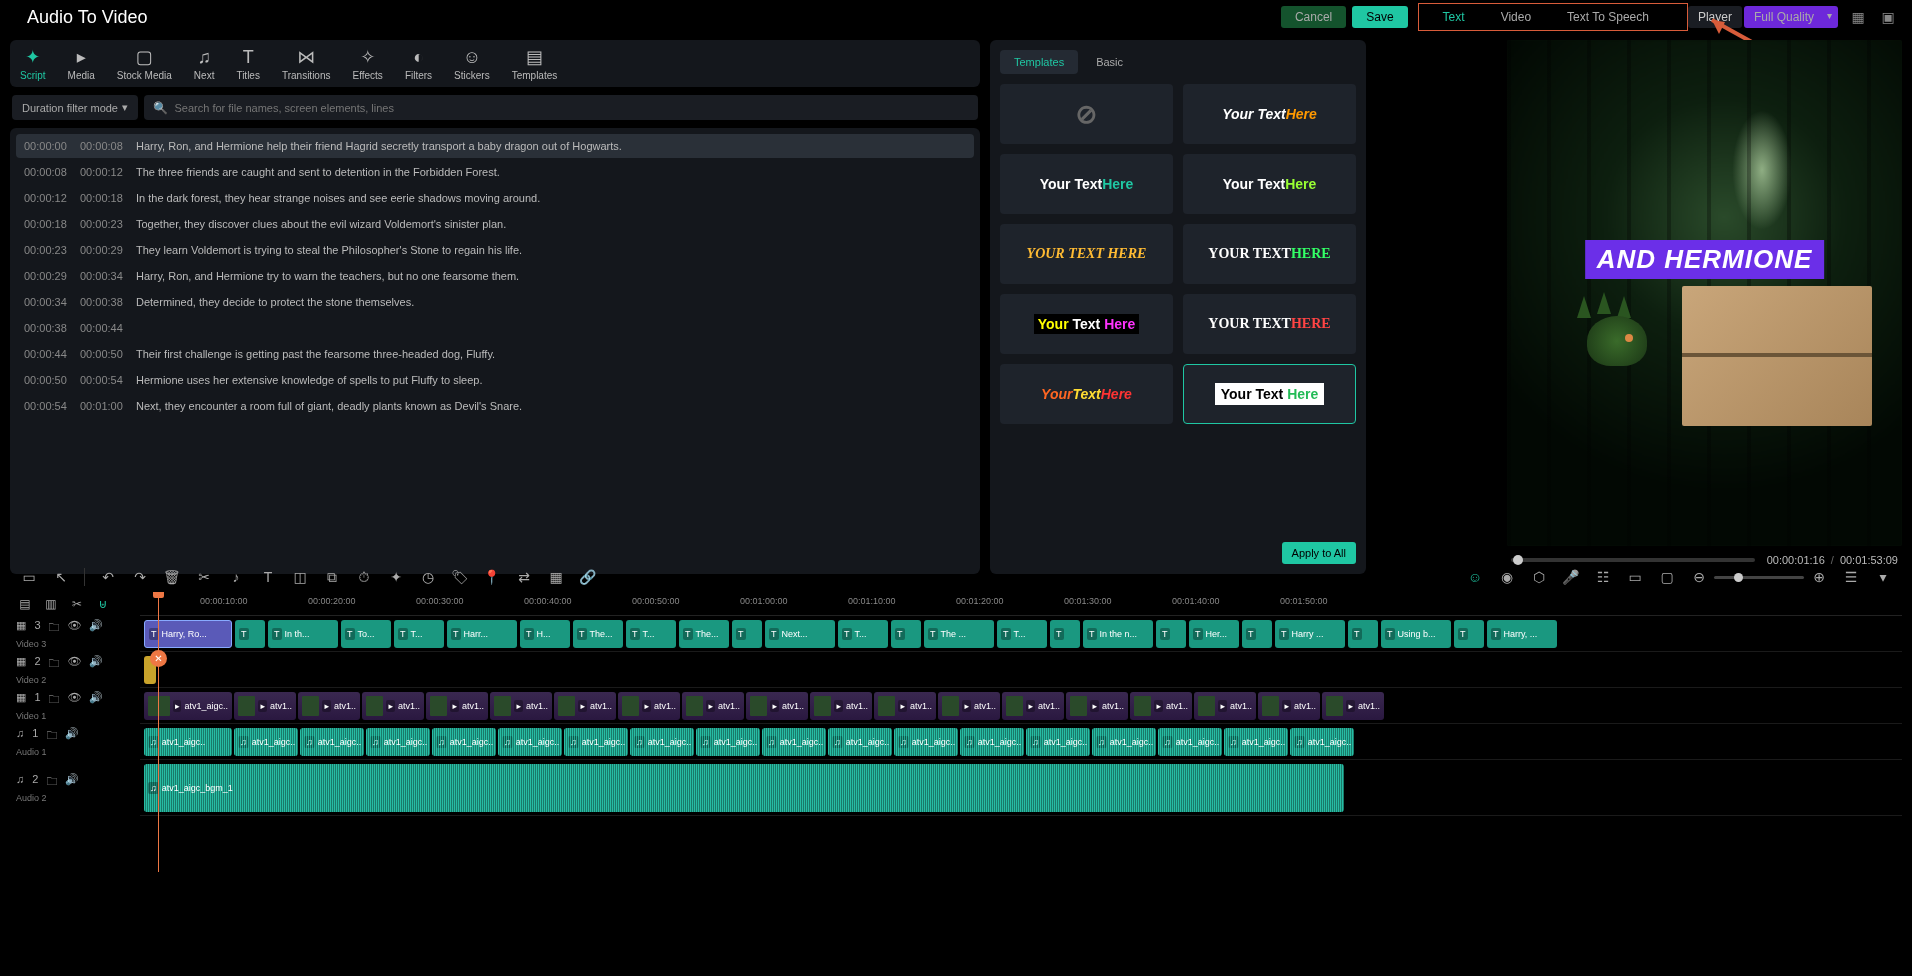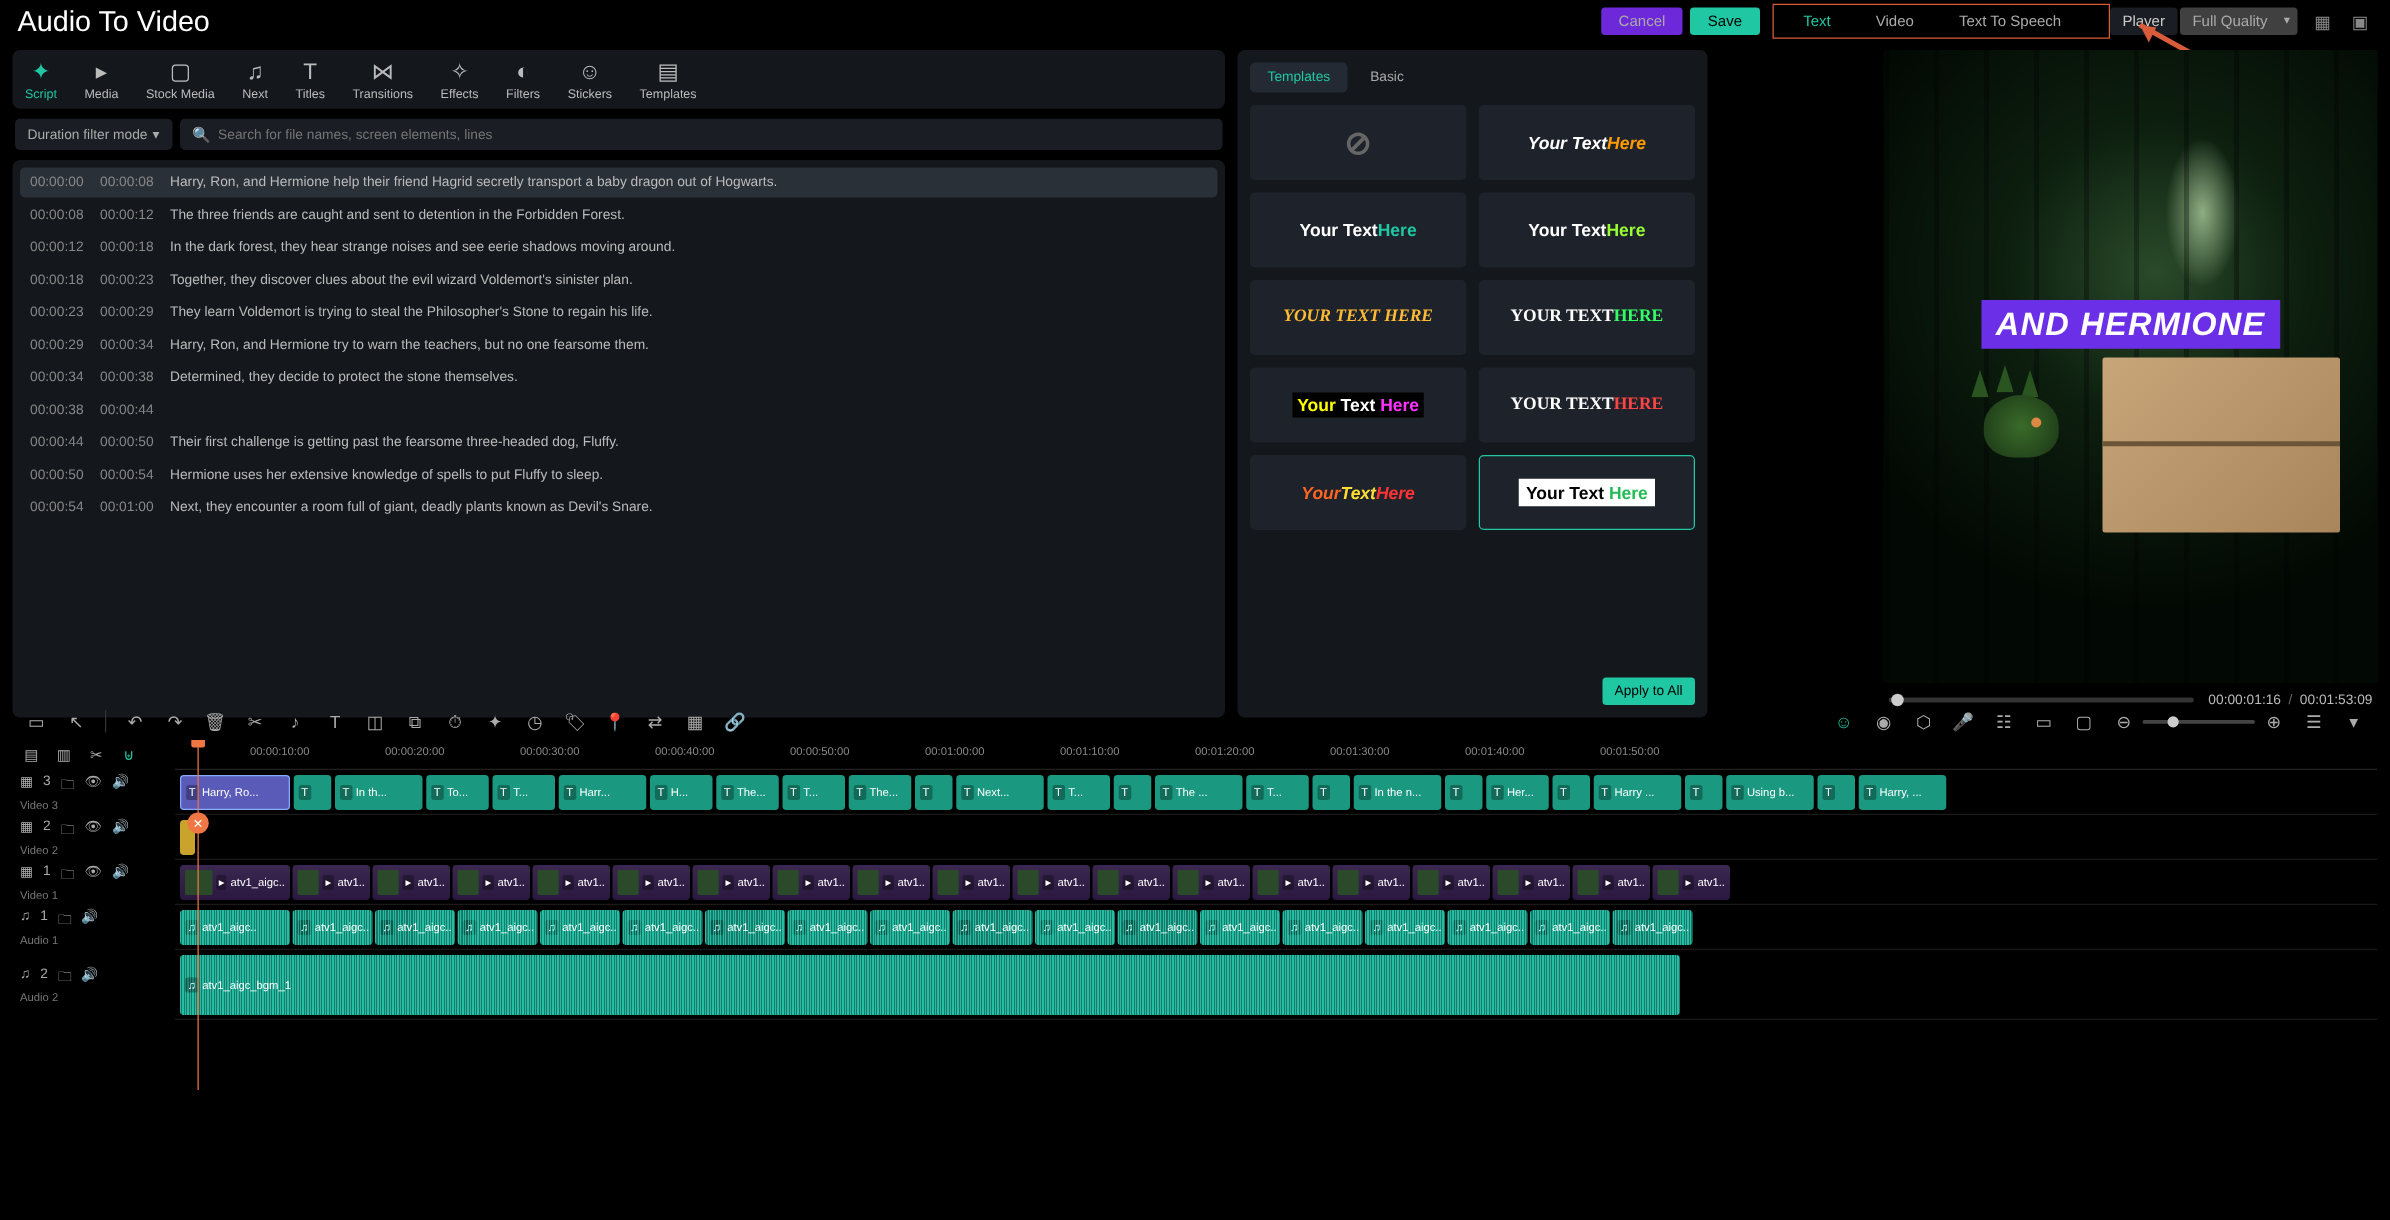--- a/index.html
+++ b/index.html
@@ -1,34 +1,34 @@
 <!DOCTYPE html>
 <html><head>
 <meta charset="utf-8">
 <style>
 * { margin:0; padding:0; box-sizing:border-box; font-family:-apple-system,BlinkMacSystemFont,"Segoe UI",sans-serif; }
 body { background:#000; color:#ccc; overflow:hidden; width:1912px; height:976px; position:relative; }
 
 
 .topbar { display:flex; align-items:center; height:34px; padding:0 14px; }
-.app-title { color:#fff; font-size:23px; font-weight:500; }
+.app-title { color:#fff; font-size:18px; font-weight:500;margin-left:13px; }
 .spacer { flex:1; }
 .btn { padding:4px 14px; border-radius:3px; font-size:12px; border:none; cursor:pointer; margin-left:6px; }
-.btn-cancel { background:#6d28d9; color:#aaa; }
+.btn-cancel { background:#14532d; color:#aaa; }
 .btn-save { background:#1fc7a3; color:#000; font-weight:500; }
 
 .prop-tabs { display:flex; border:1px solid #d85c3a; padding:2px 20px 2px 6px; margin-left:10px; position:relative; }
 .prop-tab { padding:4px 18px; font-size:12px; color:#aaa; cursor:pointer; }
 .prop-tab.active { color:#1fc7a3; }
 .arrow-annot { position:absolute; top:8px; right:-120px; width:110px; height:60px; }
 .arrow-annot svg { width:100%; height:100%; }
 
 .player-tabs { display:flex; align-items:center; gap:2px; margin-left:auto; }
 .player-label { font-size:12px; color:#ccc; padding:4px 10px; background:#1a1d23; border-radius:3px; }
-.quality-select { background:#404040; color:#aaa; font-size:12px; padding:4px 24px 4px 10px; border-radius:3px; position:relative; }
+.quality-select { background:#6d28d9; color:#aaa; font-size:12px; padding:4px 24px 4px 10px; border-radius:3px; position:relative; }
 .quality-select:after { content:"▾"; position:absolute; right:6px; font-size:10px; }
 .hdr-icon { width:20px; height:16px; display:flex; align-items:center; justify-content:center; color:#888; font-size:14px; margin-left:8px; }
 
 
 .workspace { display:flex; height:540px; padding:6px 10px 0 10px; gap:10px; }
 .left-panel { width:970px; display:flex; flex-direction:column; gap:8px; }
 .mid-panel { width:376px; background:#14171c; border-radius:6px; padding:10px; position:relative; }
 .right-panel { flex:1; display:flex; flex-direction:column; align-items:flex-end; }
 
 

